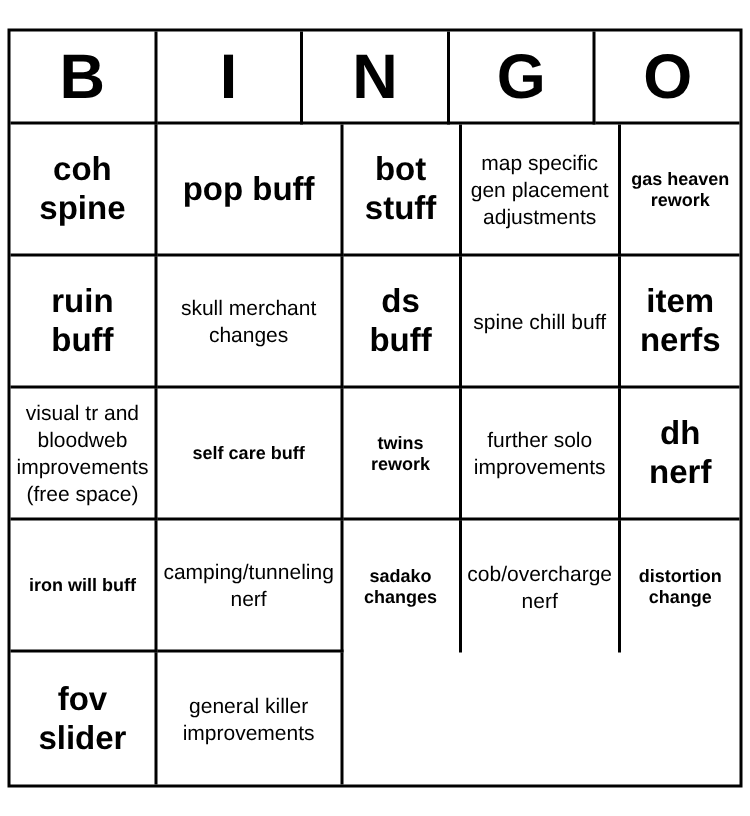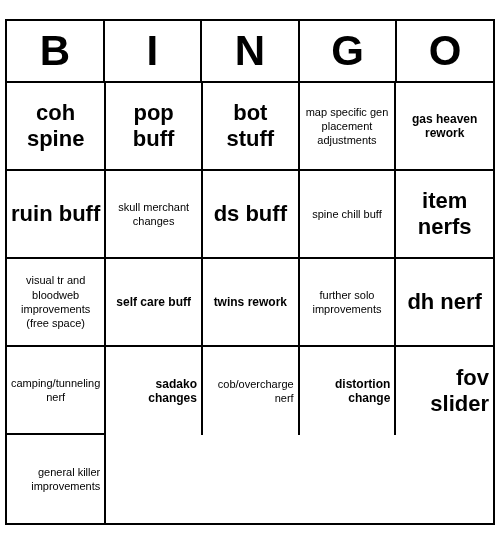--- a/index.html
+++ b/index.html
@@ -43,38 +43,37 @@
       align-items: center;
       justify-content: center;
       text-align: center;
       padding: 6px 4px;
     }
     .bingo-cell:nth-child(5n) {
       border-right: none;
     }
     .bingo-cell:nth-last-child(-n+5) {
       border-bottom: none;
-      text-align: right;
     }
     .bingo-cell .cell-text {
       font-size: 13px;
       line-height: 1.3;
     }
     .bingo-cell .cell-text.large {
       font-size: 22px;
       font-weight: bold;
       line-height: 1.2;
     }
     .bingo-cell .cell-text.medium {
       font-size: 12px;
       font-weight: bold;
       line-height: 1.2;
     }
     .bingo-cell .cell-text.small {
-      font-size: 11px;
+      font-size: 14px;
       line-height: 1.3;
     }
   </style>
 </head>
 <body>
 
 <div class="bingo-card">
   <div class="bingo-header">
   <div class="bingo-letter">B</div>
       <div class="bingo-letter">I</div>
@@ -122,20 +121,23 @@
       <div class="bingo-cell">
         <span class="cell-text medium">twins rework</span>
       </div>
       <div class="bingo-cell">
         <span class="cell-text small">further solo improvements</span>
       </div>
       <div class="bingo-cell">
         <span class="cell-text large">dh nerf</span>
       </div>
       <div class="bingo-cell">
+        <span class="cell-text medium">iron will buff</span>
+      </div>
+      <div class="bingo-cell">
         <span class="cell-text small">camping/tunneling nerf</span>
       </div>
       <div class="bingo-cell">
         <span class="cell-text medium">sadako changes</span>
       </div>
       <div class="bingo-cell">
         <span class="cell-text small">cob/overcharge nerf</span>
       </div>
       <div class="bingo-cell">
         <span class="cell-text medium">distortion change</span>

